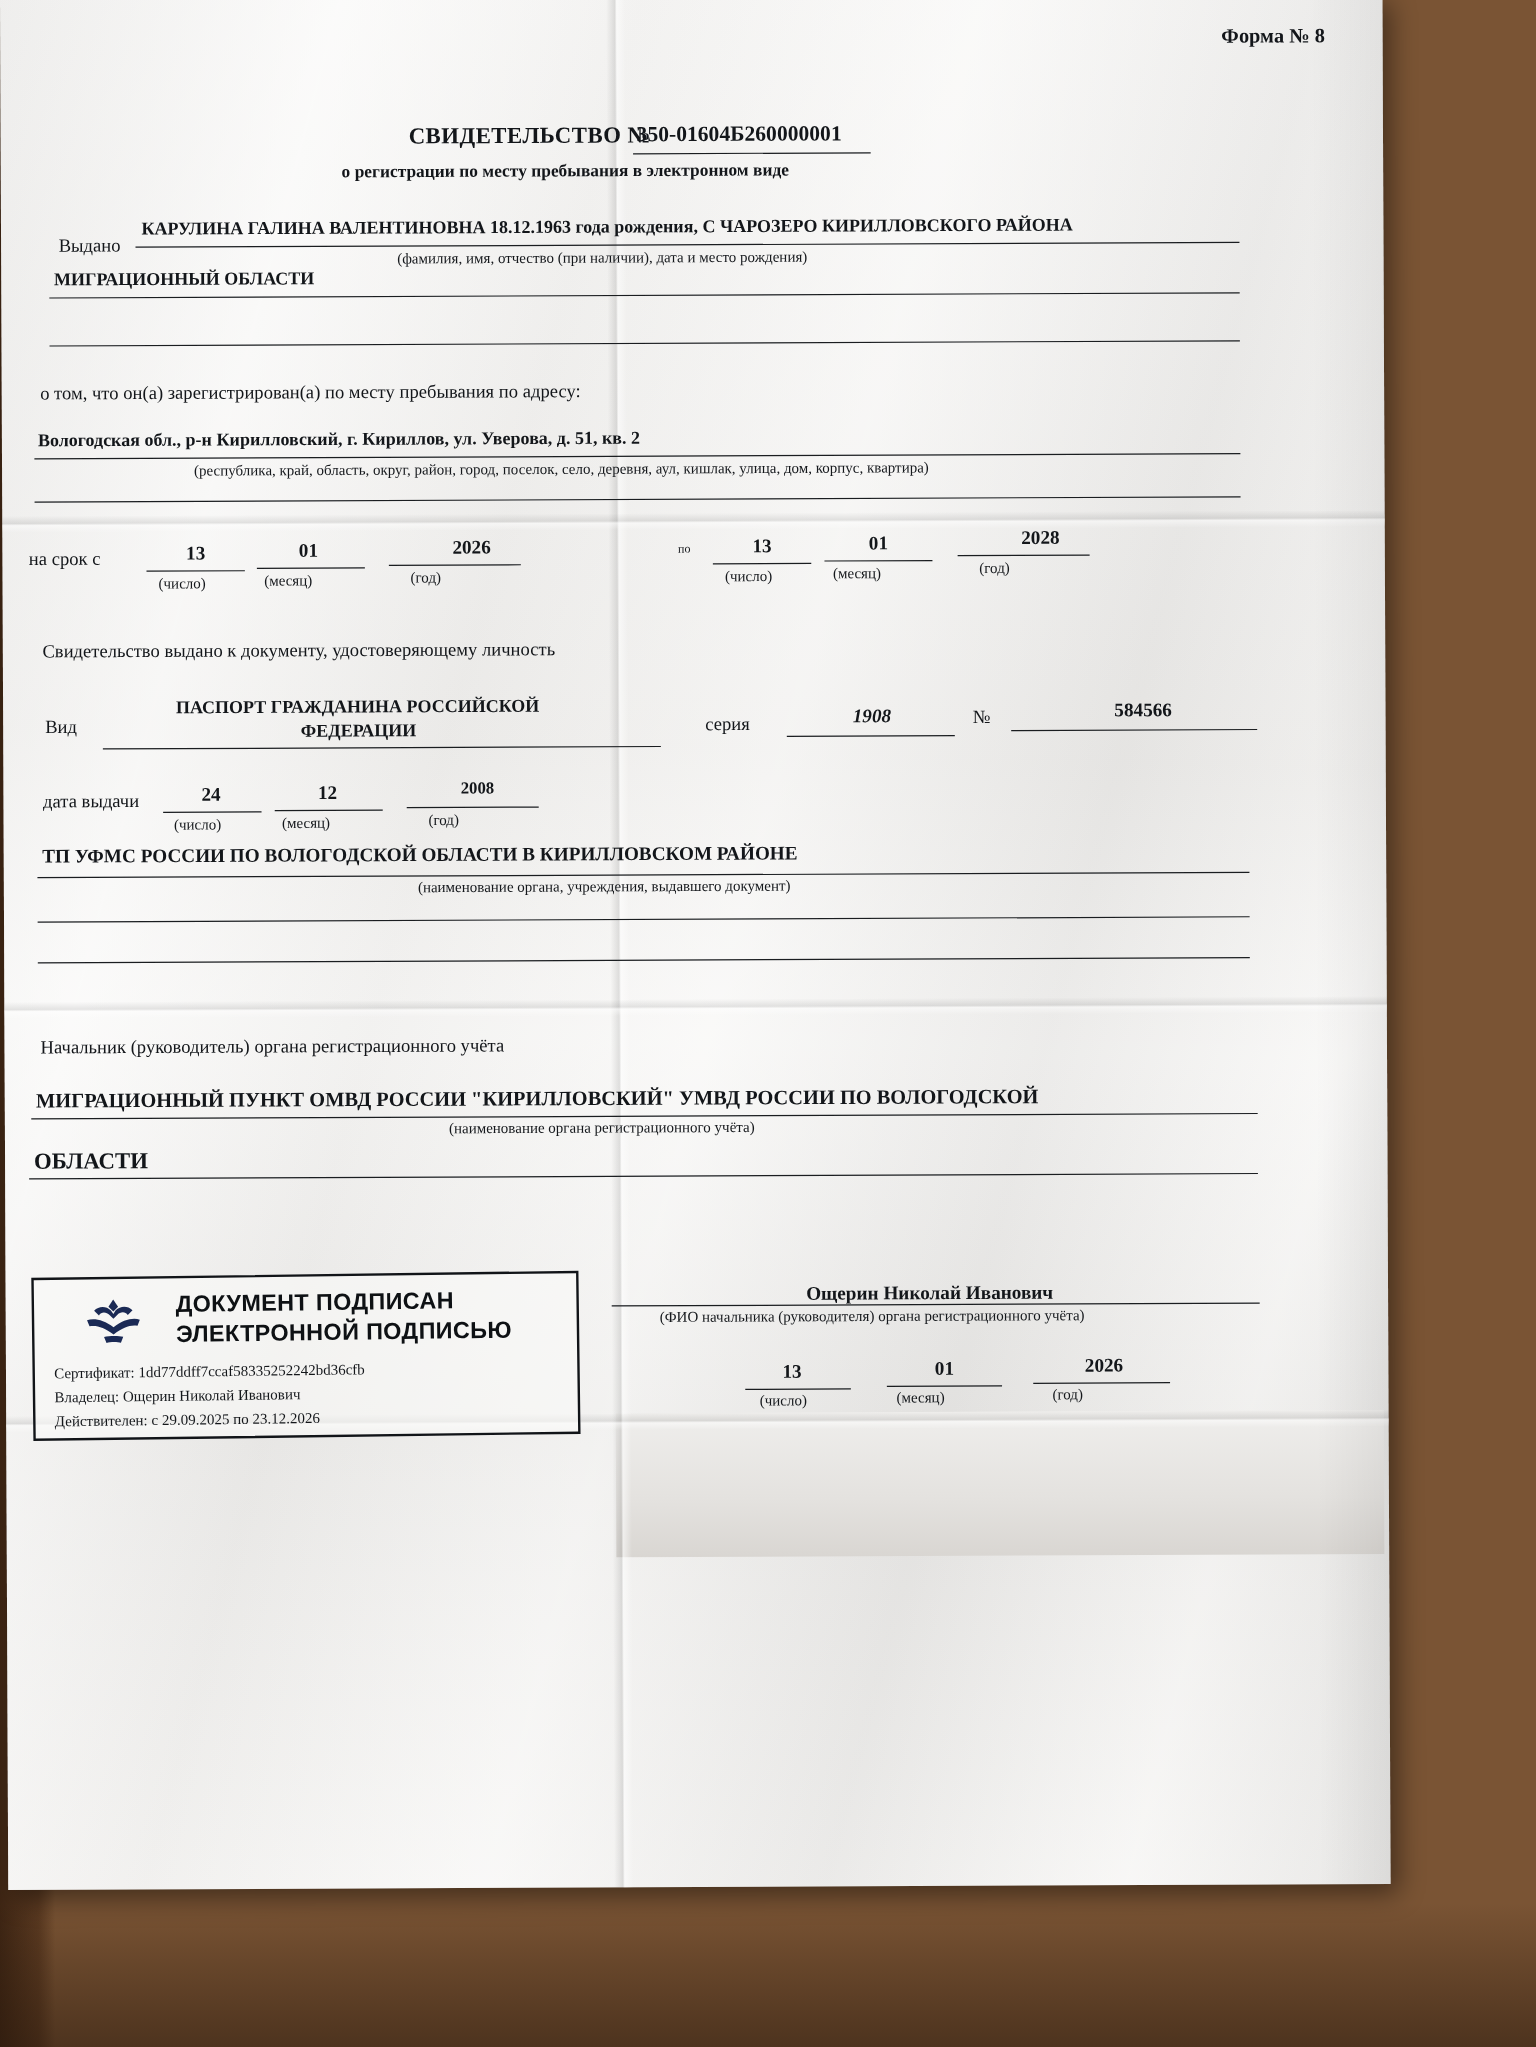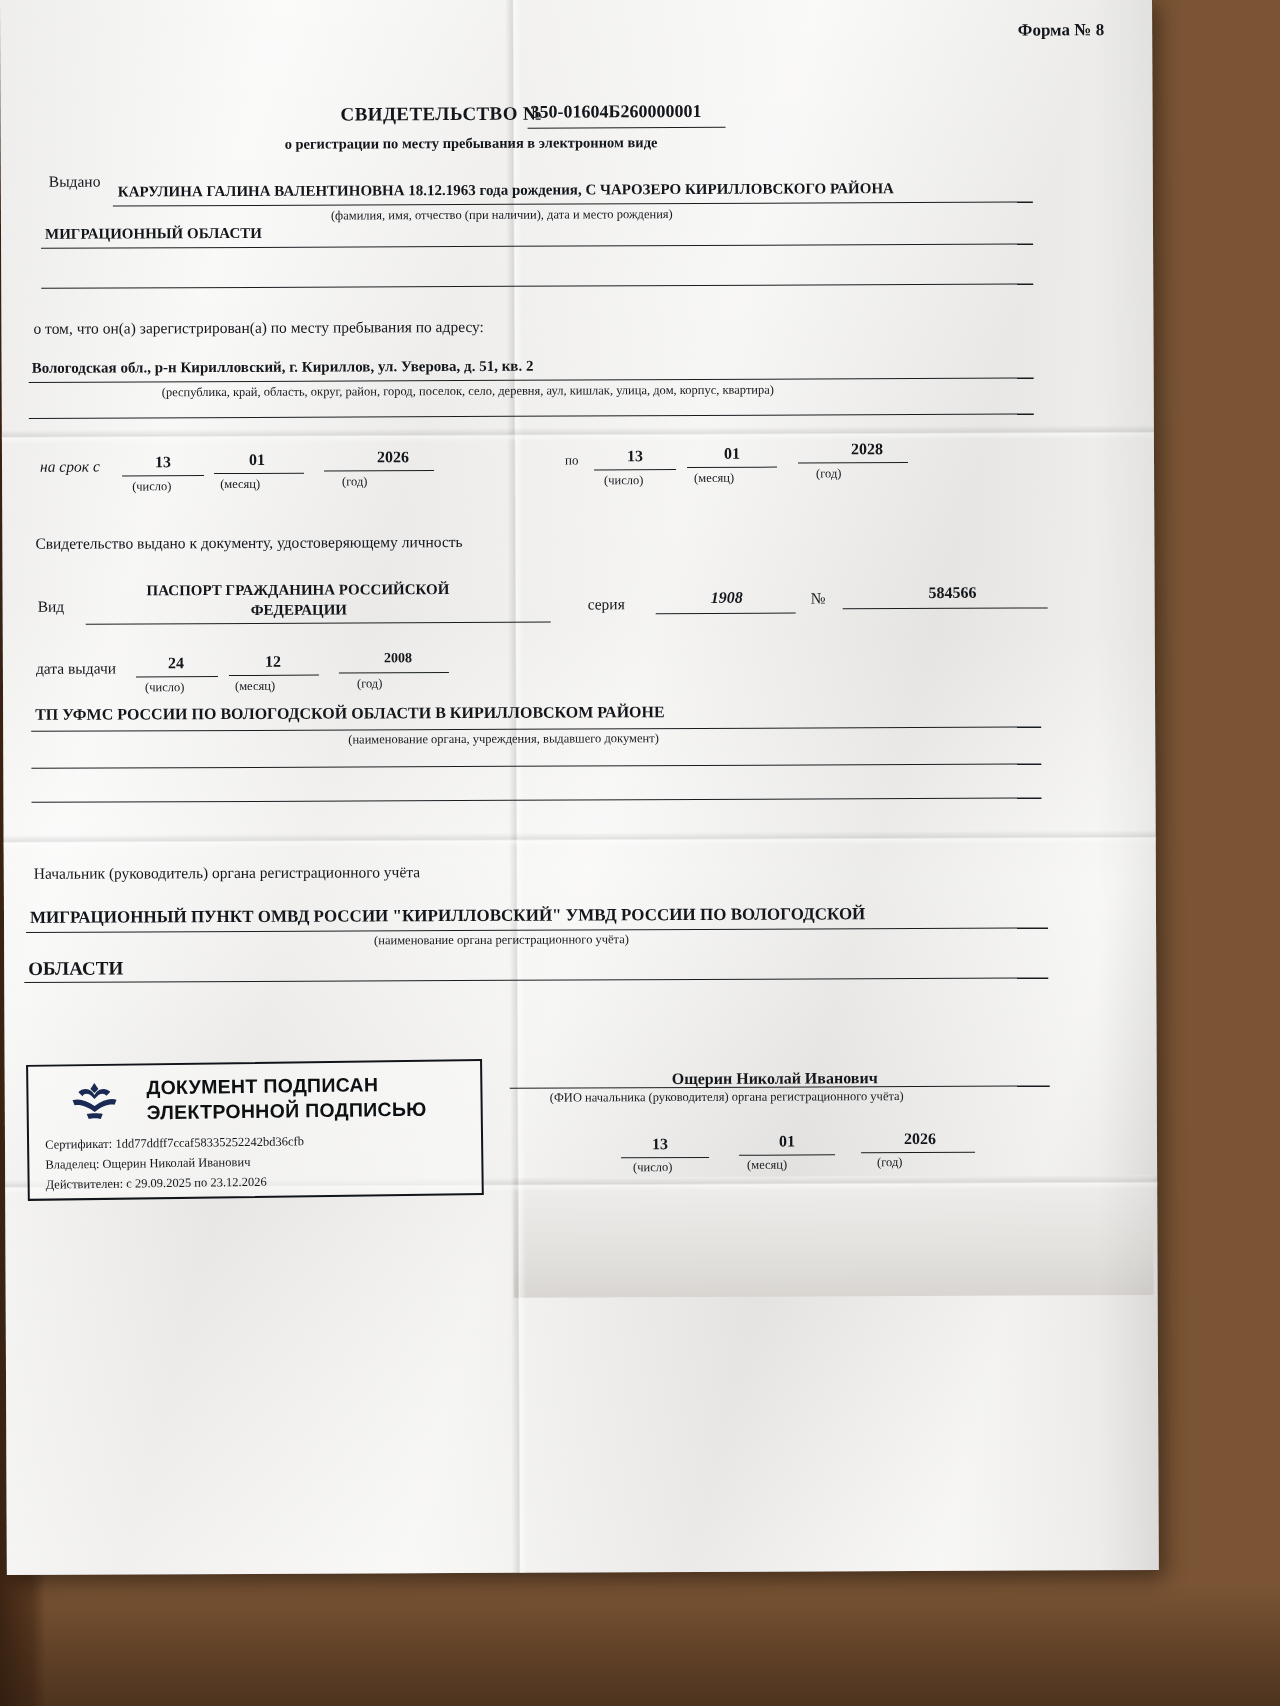--- a/index.html
+++ b/index.html
@@ -169,50 +169,50 @@
     <div class="doc">
 
       <div class="abs b" style="right:48px; top:25px; font-size:17px;">Форма № 8</div>
 
       <div class="abs b" style="left:340px; top:105px; font-size:19px; letter-spacing:0.4px;">СВИДЕТЕЛЬСТВО №</div>
       <div class="abs b" style="left:530px; top:104px; font-size:18px;">350-01604Б260000001</div>
       <div class="line" style="left:527px; top:130px; width:198px;"></div>
 
       <div class="abs b" style="left:284px; top:137px; font-size:14.5px;">о регистрации по месту пребывания в электронном виде</div>
 
-      <div class="abs" style="left:48px; top:173px; font-size:15.5px;text-align:center;">Выдано</div>
+      <div class="abs" style="left:48px; top:197px; font-size:15.5px;text-align:center;">Выдано</div>
       <div class="abs b" style="left:117px; top:184px; font-size:15px;">КАРУЛИНА ГАЛИНА ВАЛЕНТИНОВНА 18.12.1963 года рождения, С ЧАРОЗЕРО КИРИЛЛОВСКОГО РАЙОНА</div>
       <div class="line" style="left:112px; top:206px; width:920px;"></div>
       <div class="caption" style="left:330px; top:210px;">(фамилия, имя, отчество (при наличии), дата и место рождения)</div>
 
       <div class="abs b" style="left:44px; top:226px; font-size:15px;">МИГРАЦИОННЫЙ ОБЛАСТИ</div>
       <div class="line" style="left:40px; top:248px; width:992px;"></div>
       <div class="line" style="left:40px; top:288px; width:992px;"></div>
 
       <div class="abs" style="left:32px; top:320px; font-size:15.5px;">о том, что он(а) зарегистрирован(а) по месту пребывания по адресу:</div>
 
       <div class="abs b" style="left:30px; top:360px; font-size:15px;">Вологодская обл., р-н Кирилловский, г. Кириллов, ул. Уверова, д. 51, кв. 2</div>
       <div class="line" style="left:27px; top:382px; width:1005px;"></div>
       <div class="caption" style="left:160px; top:386px;">(республика, край, область, округ, район, город, поселок, село, деревня, аул, кишлак, улица, дом, корпус, квартира)</div>
       <div class="line" style="left:27px; top:418px; width:1005px;"></div>
 
-      <div class="abs" style="left:38px; top:458px; font-size:15.5px;font-style:italic;">на срок с</div>
+      <div class="abs" style="left:22px; top:458px; font-size:15.5px;">на срок с</div>
       <div class="val" style="left:128px; top:454px; width:66px; font-size:16px;">13</div>
       <div class="line" style="left:120px; top:476px; width:82px;"></div>
       <div class="caption" style="left:130px; top:480px;">(число)</div>
 
       <div class="val" style="left:215px; top:452px; width:80px; font-size:16px;">01</div>
       <div class="line" style="left:212px; top:474px; width:90px;"></div>
       <div class="caption" style="left:218px; top:478px;">(месяц)</div>
 
       <div class="val" style="left:348px; top:450px; width:86px; font-size:16px;">2026</div>
       <div class="line" style="left:322px; top:472px; width:110px;"></div>
       <div class="caption" style="left:340px; top:476px;">(год)</div>
 
-      <div class="abs" style="left:563px; top:455px; font-size:13px;">по</div>
+      <div class="abs" style="left:563px; top:455px; font-size:10px;">по</div>
       <div class="val" style="left:600px; top:450px; width:66px; font-size:16px;">13</div>
       <div class="line" style="left:592px; top:472px; width:82px;"></div>
       <div class="caption" style="left:602px; top:476px;">(число)</div>
 
       <div class="val" style="left:690px; top:448px; width:80px; font-size:16px;">01</div>
       <div class="line" style="left:685px; top:470px; width:90px;"></div>
       <div class="caption" style="left:692px; top:474px;">(месяц)</div>
 
       <div class="val" style="left:822px; top:444px; width:86px; font-size:16px;">2028</div>
       <div class="line" style="left:796px; top:466px; width:110px;"></div>

